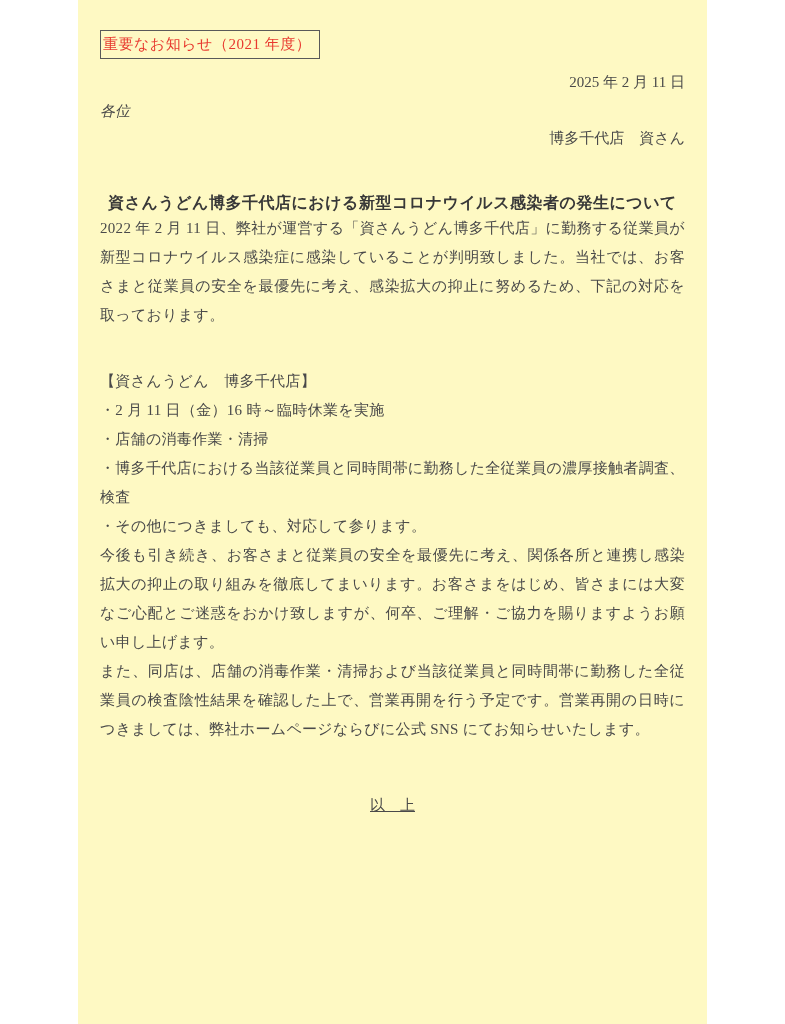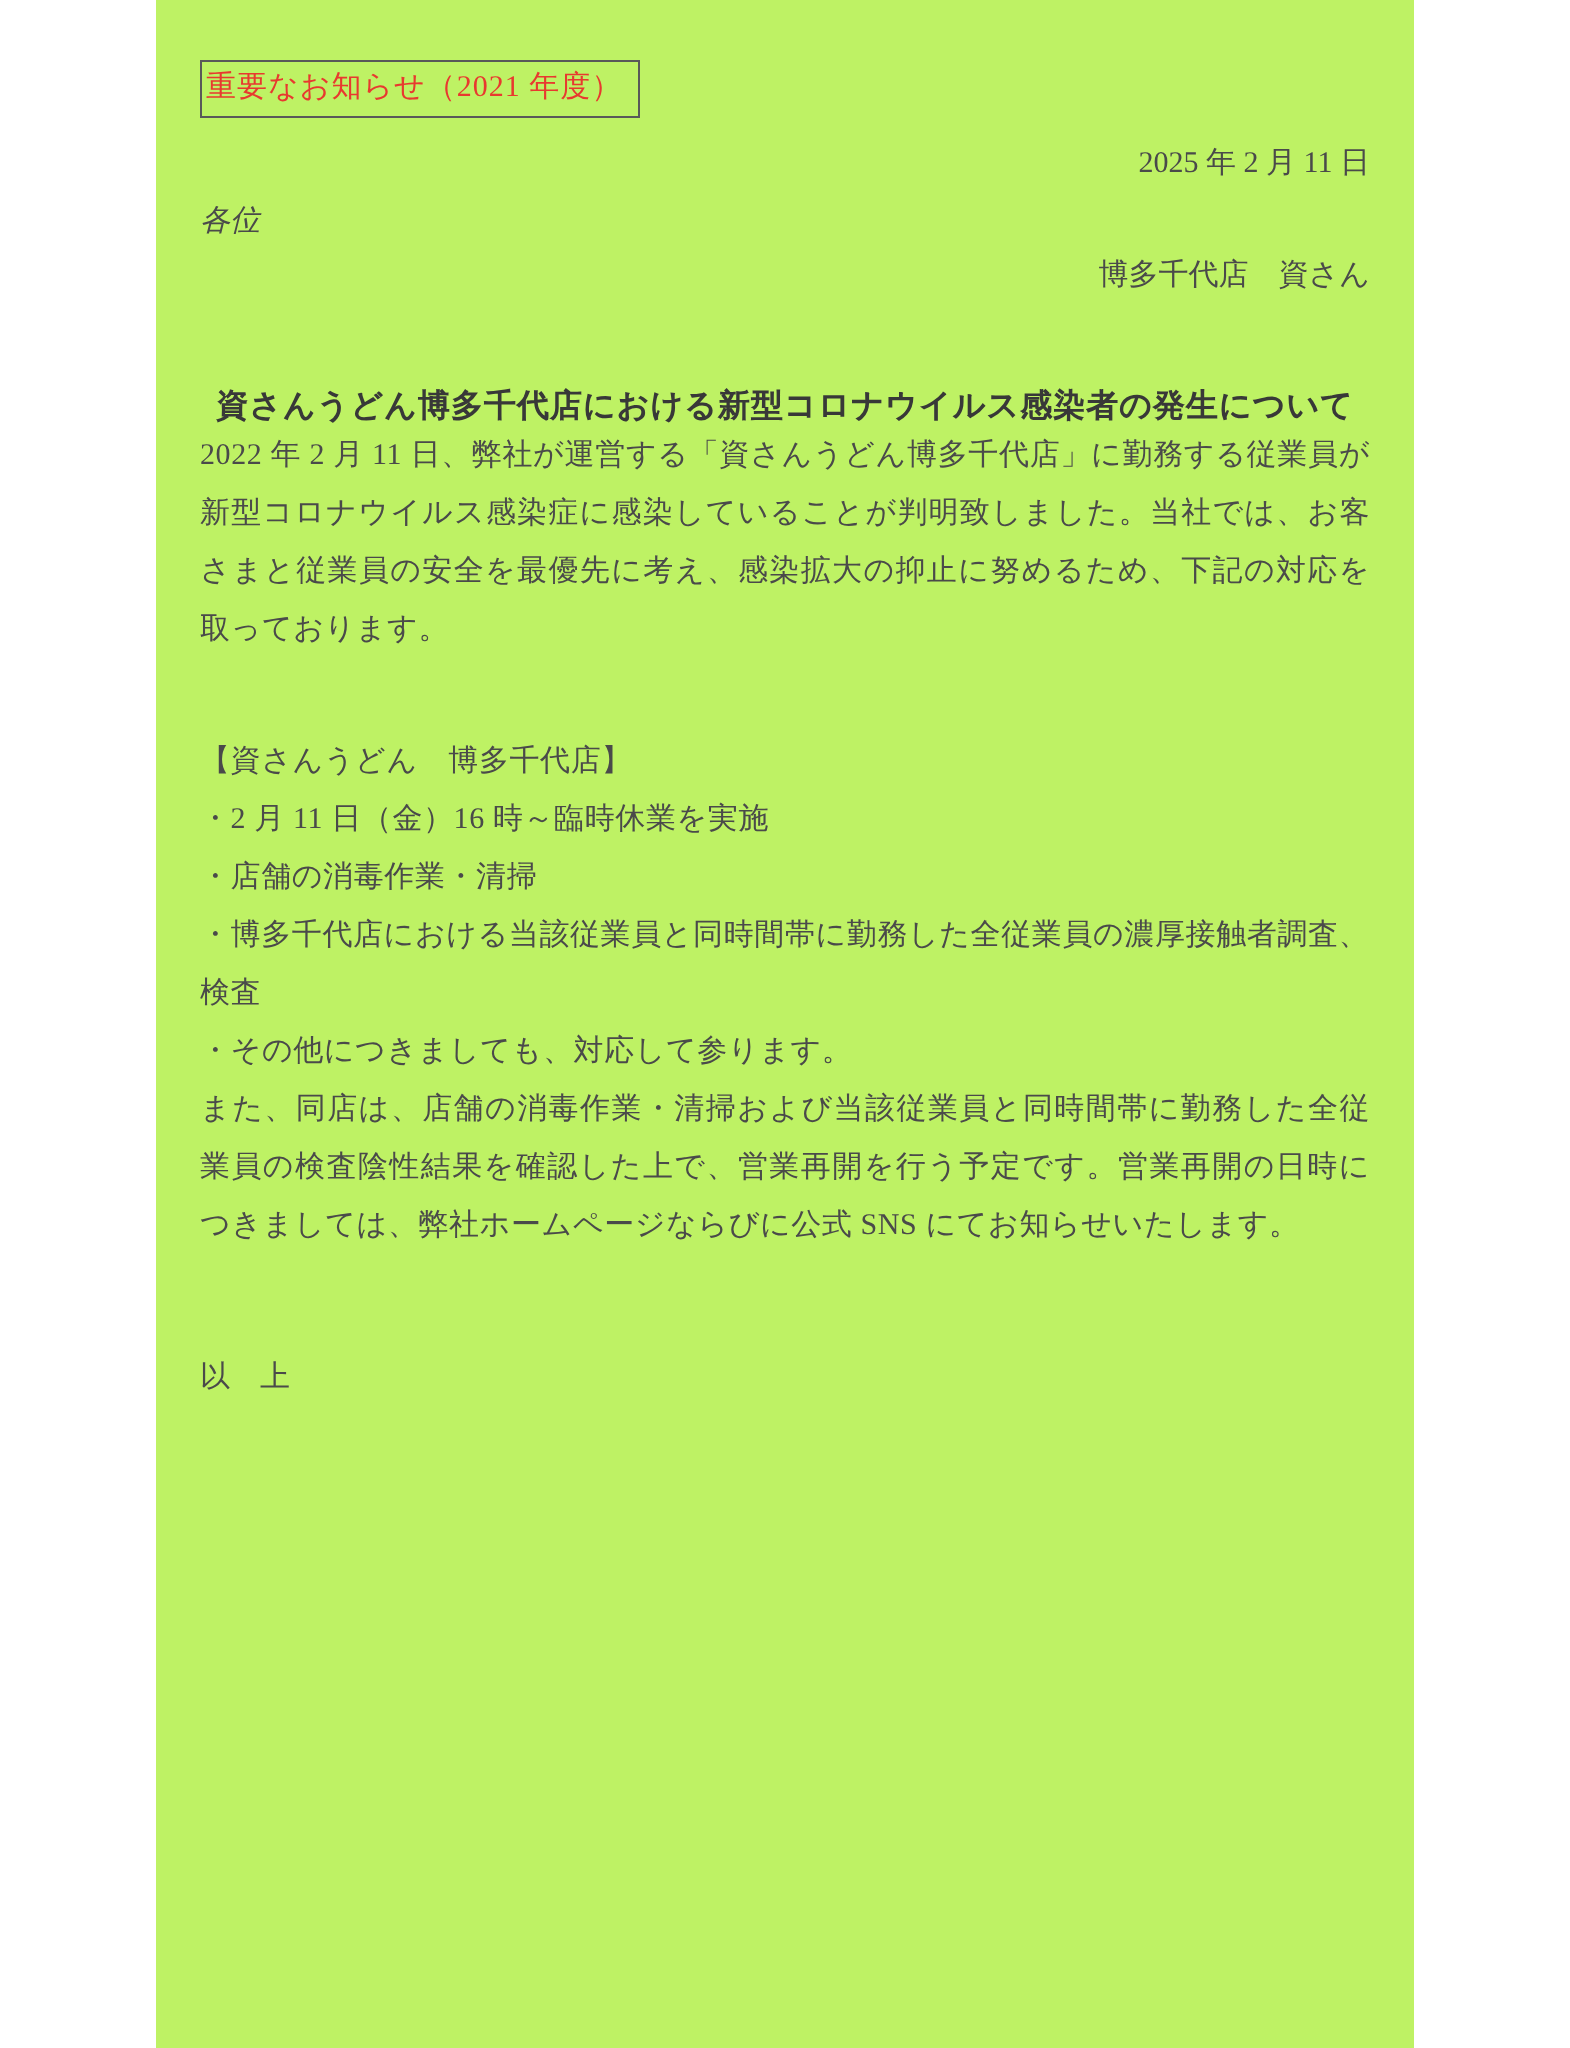--- a/index.html
+++ b/index.html
@@ -6,21 +6,21 @@
     margin: 0;
     padding: 0;
     background: #ffffff;
   }
   .page {
     position: relative;
     box-sizing: border-box;
     width: 629px;
     height: 1024px;
     margin: 0 auto;
-    background: #bef264;
+    background: #fef9c3;
     padding: 30px 22px 0 22px;
     font-family: "Liberation Serif", "DejaVu Serif", serif;
     color: #4a4a4a;
     font-size: 15px;
     overflow: hidden;
   }
   .badge {
     display: inline-block;
     border: 1px solid #595959;
     color: #e8392f;
@@ -49,22 +49,23 @@
     letter-spacing: 0.3px;
   }
   .p1 { margin-top: 45px; }
   .measures { margin-top: 37px; }
   .measures p { margin: 0; line-height: 29px; letter-spacing: 0.3px; }
   .p2 { margin-top: 18px; }
   .p3 { margin-top: 18px; }
   .p4 { margin-top: 26px; }
   .closing {
     margin-top: 51px;
-    text-align: left;
+    text-align: center;
     line-height: 20px;
+    text-decoration: underline;
   }
 </style>
 </head>
 <body>
 
 <div class="page">
 
   <div>
     <span class="badge">重要なお知らせ（2021 年度）</span>
   </div>
@@ -81,18 +82,19 @@
 
   <div class="measures">
     <p>【資さんうどん　博多千代店】</p>
     <p>・2 月 11 日（金）16 時～臨時休業を実施</p>
     <p>・店舗の消毒作業・清掃</p>
     <p>・博多千代店における当該従業員と同時間帯に勤務した全従業員の濃厚接触者調査、検査</p>
     <p>・その他につきましても、対応して参ります。</p>
   </div>
 
 
+  <p class="body p3">今後も引き続き、お客さまと従業員の安全を最優先に考え、関係各所と連携し感染拡大の抑止の取り組みを徹底してまいります。お客さまをはじめ、皆さまには大変なご心配とご迷惑をおかけ致しますが、何卒、ご理解・ご協力を賜りますようお願い申し上げます。</p>
 
   <p class="body p4">また、同店は、店舗の消毒作業・清掃および当該従業員と同時間帯に勤務した全従業員の検査陰性結果を確認した上で、営業再開を行う予定です。営業再開の日時につきましては、弊社ホームページならびに公式 SNS にてお知らせいたします。</p>
 
   <div class="closing">以　上</div>
 
 </div>
 
 </body></html>

